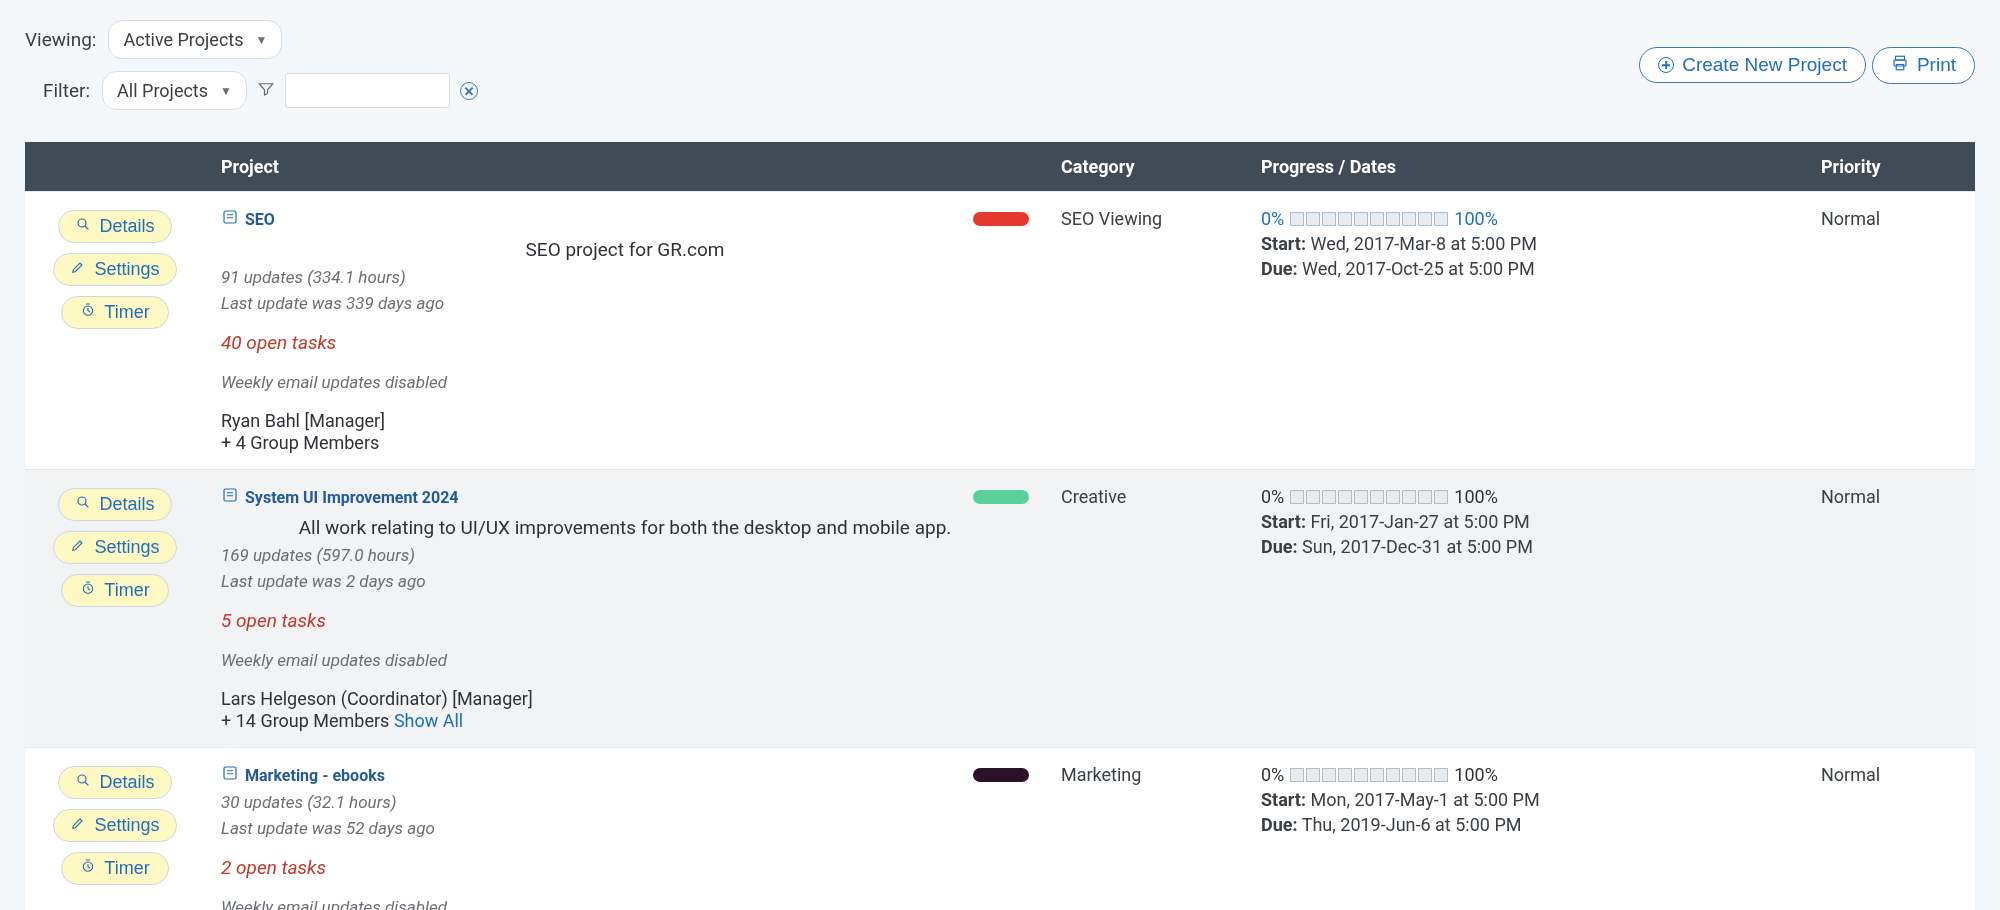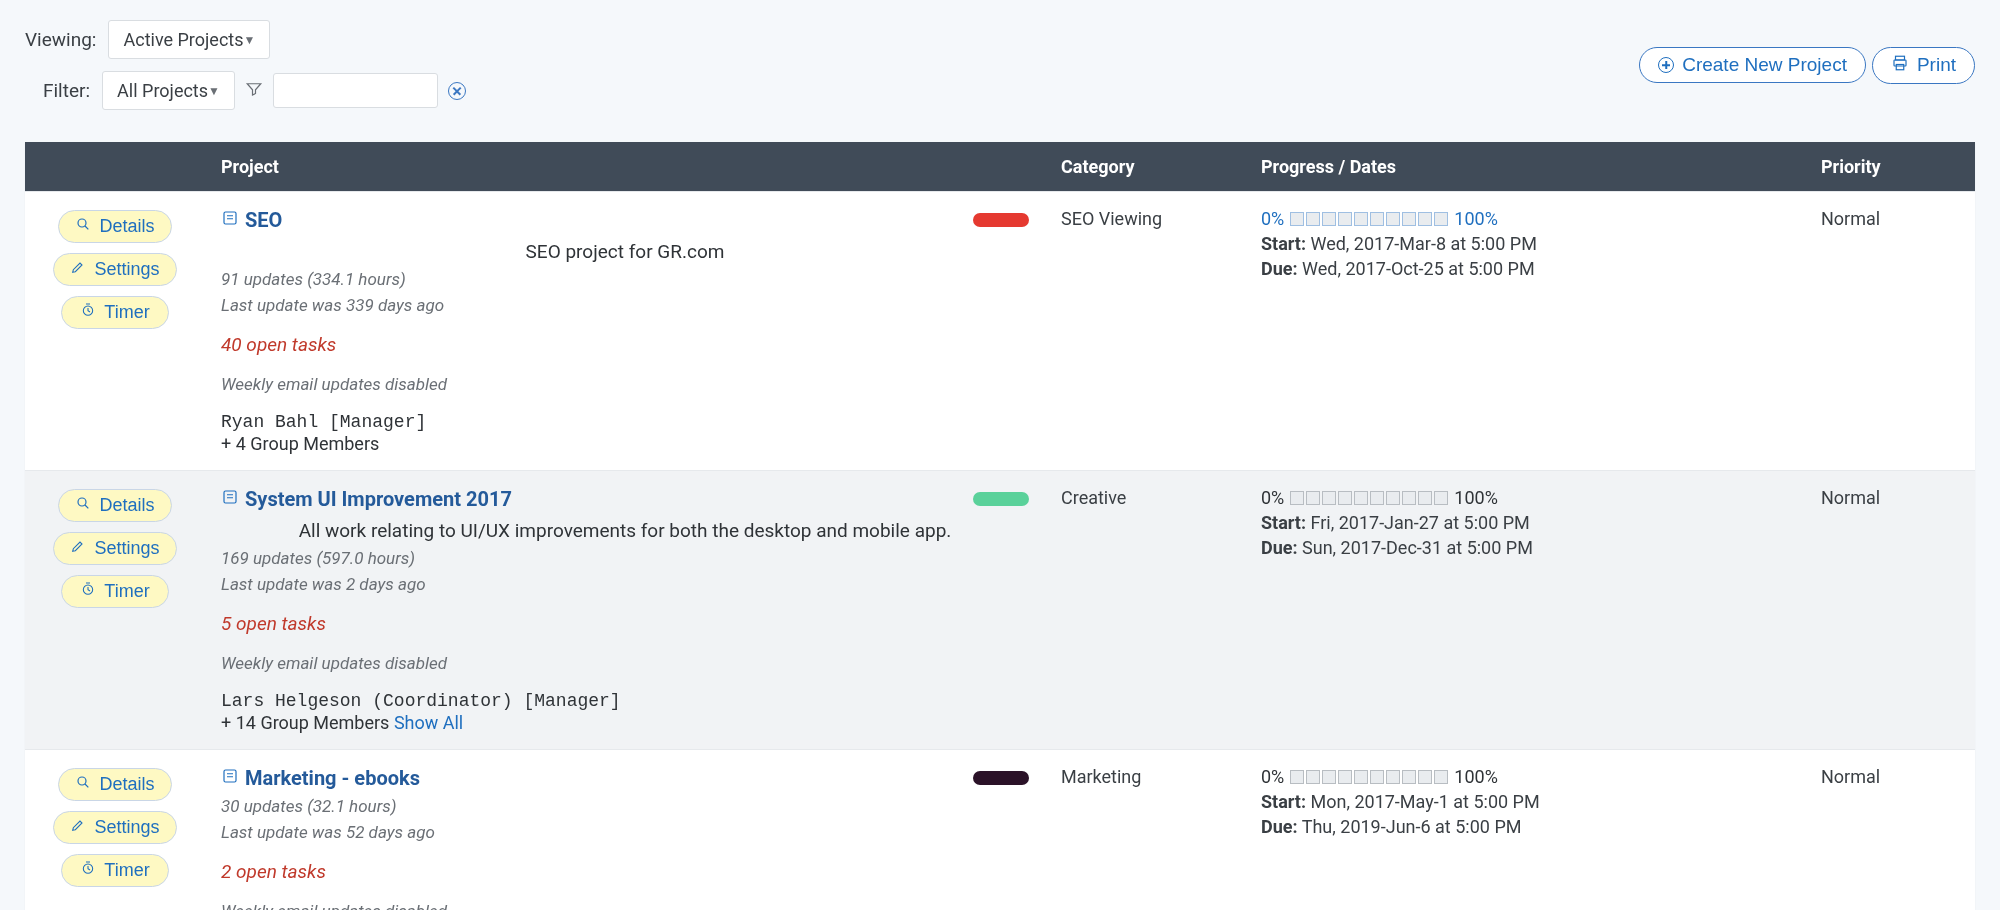--- a/index.html
+++ b/index.html
@@ -10,22 +10,22 @@
     font-size: 17px;
   }
   .page { width: 2000px; padding: 20px 25px; }
   .toolbar { display: flex; align-items: center; justify-content: space-between; margin-bottom: 32px; }
   .toolbar-left { display: flex; flex-direction: column; gap: 12px; }
   .row { display: flex; align-items: center; gap: 10px; }
   .label-text { color: #3a3f44; font-size: 19px; }
   .viewing-row .label-text { margin-right: 2px; }
   .filter-row .label-text { margin-left: 18px; margin-right: 2px; }
   .select {
-    display: inline-flex; align-items: center; gap: 0;
-    background: #fff; border: 1px solid #d9dde1; border-radius: 3px;
+    display: inline-flex; align-items: center; gap: 12px;
+    background: #fff; border: 1px solid #d9dde1; border-radius: 14px;
     padding: 8px 14px; font-size: 18px; color: #3a3f44; cursor: pointer;
   }
   .select .caret { font-size: 12px; color: #6a6f75; }
   .filter-help { font-size: 18px; color: #3a3f44; }
   .filter-input {
     background: #fff; border: 1px solid #d9dde1; border-radius: 3px;
     padding: 7px 10px; font-size: 17px; width: 165px; height: 35px;
   }
   .icon-btn { display: inline-flex; align-items: center; justify-content: center; color: #3a77c2; cursor: pointer; }
   .clear-icon { width: 18px; height: 18px; border: 1.5px solid #3a77c2; border-radius: 50%; position: relative; }
@@ -68,26 +68,26 @@
   tbody tr.alt { background: #f1f3f5; }
   tbody td { vertical-align: top; padding: 16px; font-size: 18px; color: #3a3f44; }
   td.actions-cell { text-align: center; }
   .action-group { display: flex; flex-direction: column; gap: 10px; align-items: center; padding-top: 2px; }
   .oval-btn {
     display: inline-flex; align-items: center; gap: 8px;
     background: #fef9c3; border: 1.5px solid #c9d6e6; color: #1f6fbf;
     border-radius: 22px; padding: 5px 16px; font-size: 18px; cursor: pointer;
     min-width: 108px; justify-content: center;
   }
-  .project-title-link { color: #245a9a; font-weight: 700; font-size: 20px; text-decoration: none; }
+  .project-title-link { color: #245a9a; font-weight: 700; font-size: 16px; text-decoration: none; }
   .project-desc { margin-top: 8px; color: #2f3337; font-size: 19px; text-align: center; }
   .project-meta { margin-top: 6px; color: #6a6f75; font-style: italic; font-size: 17px; }
   .project-open { margin-top: 18px; color: #c0392b; font-style: italic; font-size: 19px; }
   .project-weekly { margin-top: 18px; color: #6a6f75; font-style: italic; font-size: 17px; }
-  .project-manager { margin-top: 18px; color: #2f3337; font-size: 18px; font-family: Liberation Mono, monospace; }
+  .project-manager { margin-top: 18px; color: #2f3337; font-size: 18px; }
   .project-members { color: #2f3337; font-size: 18px; margin-top: 1px; }
   .show-all { color: #1f6fbf; cursor: pointer; }
   .color-pill { width: 56px; height: 14px; border-radius: 10px; margin-left: auto; }
   .title-flex { display: flex; align-items: center; }
   .title-flex .spacer { flex: 1; }
 
   .progress-line { display: flex; align-items: center; gap: 2px; font-size: 18px; color: #2f3337; }
   .progress-line .p0 { margin-right: 4px; }
   .progress-line .p100 { margin-left: 4px; }
   .seg { width: 14px; height: 14px; border: 1px solid #b8bdc2; background: #e9ecef; display: inline-block; }
@@ -246,21 +246,21 @@
                 <span>Timer</span>
               </button>
       </div>
           </td>
           <td>
       <div class="title-flex">
         <span class="i"><svg width="18" height="18" viewBox="0 0 24 24" fill="none" stroke="#1f6fbf" stroke-width="1.6">
                   <rect x="4" y="4" width="16" height="16" rx="2"></rect>
                   <path d="M8 9h8M8 13h8"></path>
                 </svg></span>
-        <a class="project-title-link" href="#" style="margin-left:6px">System UI Improvement 2017</a>
+        <a class="project-title-link" href="#" style="margin-left:6px">System UI Improvement 2024</a>
         <span class="spacer"></span>
         <span class="color-pill" style="background:#5ad19a"></span>
       </div>
       <div class="project-desc">All work relating to UI/UX improvements for both the desktop and mobile app.</div>
       <div class="project-meta">169 updates (597.0 hours)</div>
       <div class="project-meta">Last update was 2 days ago</div>
       <div class="project-open">5 open tasks</div>
       <div class="project-weekly">Weekly email updates disabled</div>
       <div class="project-manager">Lars Helgeson (Coordinator) [Manager]</div>
       <div class="project-members">+ 14 Group Members <span class="show-all">Show All</span></div>

